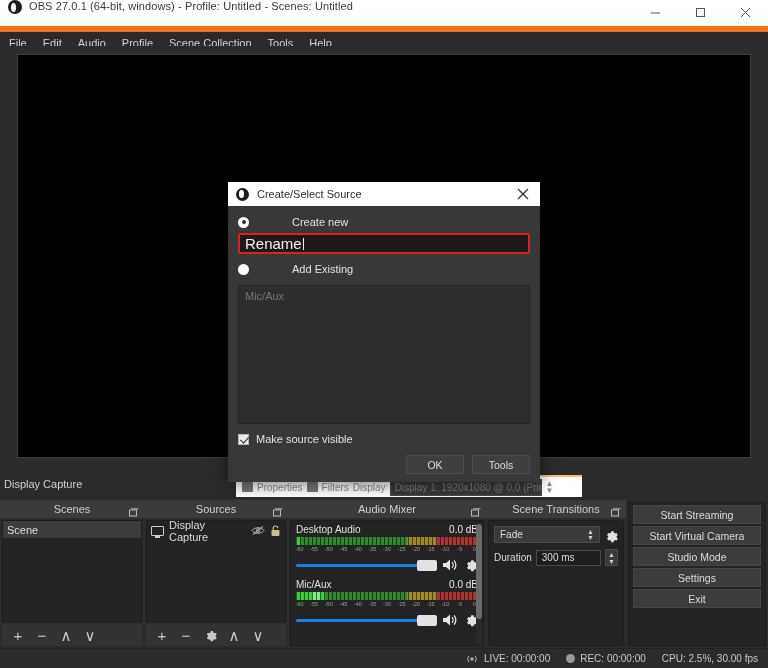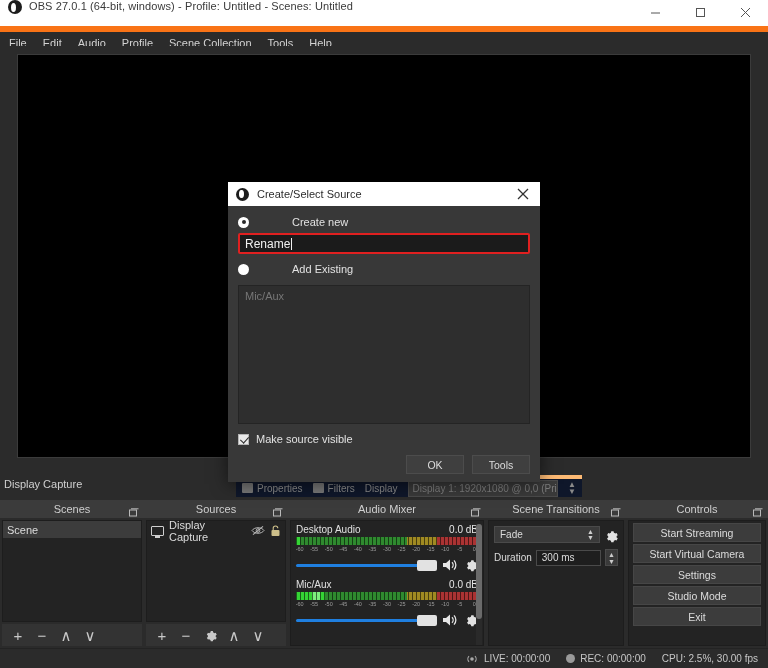--- a/index.html
+++ b/index.html
@@ -51,22 +51,22 @@
   }
 
   
   .srclabel {
     position: absolute; left: 4px; top: 478px; font-size: 11px; color: #d0d0d0;
   }
 
   
   .srctoolbar {
     position: absolute; left: 236px; top: 475px; width: 346px; height: 22px;
-    background: #0f172a; display: flex; align-items: center; gap: 10px;
-    padding: 0 6px; border-top: 4px solid #fdba74;
+    background: #ffffff; display: flex; align-items: center; gap: 4px;
+    padding: 0 6px; border-top: 2px solid #fdba74;
   }
   .stb-item { display: flex; align-items: center; gap: 4px; font-size: 10px; color: #8b8b8b; white-space: nowrap; }
   .stb-icon { width: 11px; height: 10px; background: #777; border-radius: 1px; flex: none; }
   .stb-combo {
     background: #3a3a3a; border: 1px solid #4a4a4a; color: #7e7e7e;
     font-size: 10px; padding: 1px 4px; height: 17px; display:flex; align-items:center;
     white-space: nowrap; overflow: hidden; width: 152px;
   }
   .stb-spin { color:#8a8a8a; font-size: 8px; line-height:7px; }
 
@@ -208,21 +208,21 @@
   .radio {
     width: 11px; height: 11px; border-radius: 50%; background: #fff; flex:none;
     display:flex; align-items:center; justify-content:center;
   }
   .radio.on:after { content:""; width:4px; height:4px; border-radius:50%; background:#2a2a2a; }
   .radio-lbl { font-size: 11px; color: #e2e2e2; margin-left: 36px; }
   .name-input {
     height: 21px; background: #1b1b1b; border: 2px solid #e02020; border-radius: 2px;
     display: flex; align-items: center; padding: 0 5px; margin-bottom: 9px;
   }
-  .name-input .val { font-size: 12px; color: #f0f0f0; }
+  .name-input .val { font-size: 15px; color: #f0f0f0; }
   .name-input .caret { width: 1px; height: 12px; background: #f0f0f0; margin-left: 1px; }
   .exist-list {
     flex: 1; background: #2e2e2e; border: 1px solid #242424; margin-top: 5px; padding: 4px 6px;
   }
   .exist-item { font-size: 11px; color: #767676; }
   .chk-row { display: flex; align-items: center; gap: 7px; margin-top: 9px; }
   .chk {
     width: 11px; height: 11px; background: #e9e9e9; border: 1px solid #b5b5b5; flex:none;
     position: relative;
   }
@@ -499,34 +499,25 @@
           <span class="dur-lbl">Duration</span>
           <div class="dur-field">
             <span>300 ms</span>
           </div>
           <div class="spinner">▲<br>▼</div>
         </div>
       </div>
     </div>
 
     <div class="dock dock-controls">
-      <div class="dock-hdr">
-        <span class="t">Controls</span>
-        <span class="pin">
-          <svg width="10" height="10" viewBox="0 0 10 10">
-              <rect x="0.5" y="2" width="7" height="6" fill="none" stroke="currentColor" stroke-width="1"></rect>
-              <line x1="2" y1="0.8" x2="9.5" y2="0.8" stroke="currentColor" stroke-width="1"></line>
-            </svg>
-        </span>
-      </div>
       <div class="dock-body ctrl-body">
         <div class="ctrl-btn">Start Streaming</div>
         <div class="ctrl-btn">Start Virtual Camera</div>
+        <div class="ctrl-btn">Studio Mode</div>
         <div class="ctrl-btn">Settings</div>
-        <div class="ctrl-btn">Studio Mode</div>
         <div class="ctrl-btn">Exit</div>
       </div>
     </div>
 
   </div>
 
   <div class="statusbar">
     <div class="st-item">
       <span class="live-ico">
         <svg width="14" height="10" viewBox="0 0 14 10">

